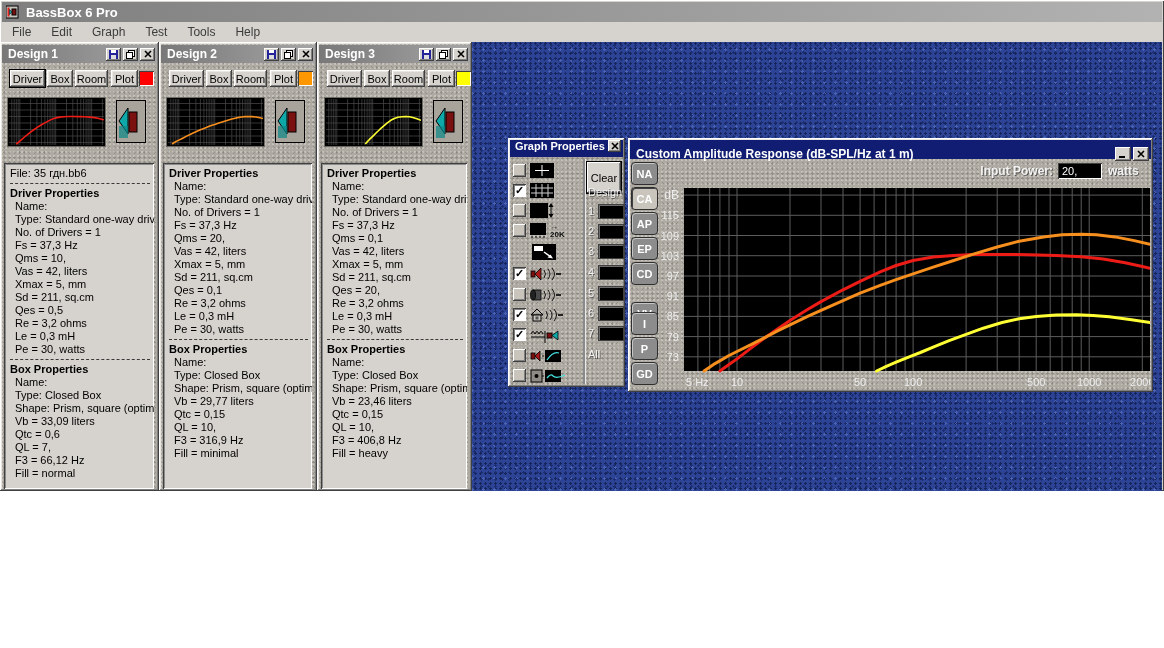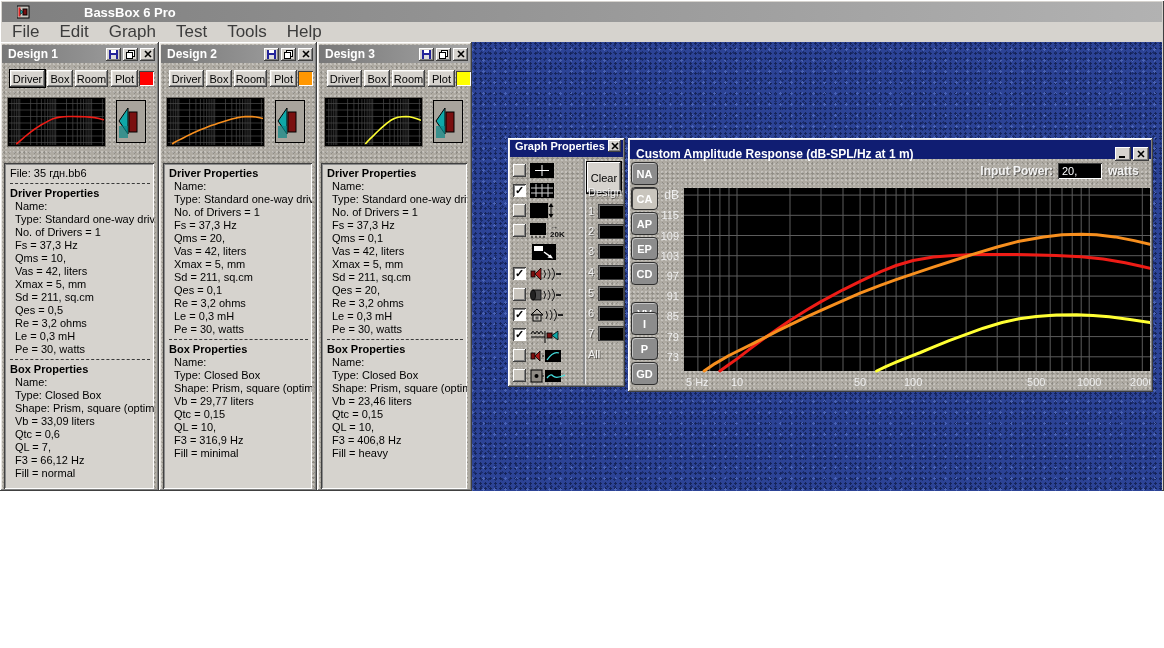--- a/index.html
+++ b/index.html
@@ -12,24 +12,24 @@
     background-image: radial-gradient(rgba(255,255,255,.28) 1px, transparent 1.2px),
                       radial-gradient(rgba(40,40,40,.22) 1px, transparent 1.2px);
     background-size:4px 4px,5px 5px; background-position:0 0,2px 3px; }
   .tex-blue { background-color:#2c4396;
     background-image: radial-gradient(#1b2d6e 1px, transparent 1.3px),
                       radial-gradient(#4a63b5 1px, transparent 1.2px),
                       radial-gradient(#152459 1px, transparent 1.3px);
     background-size:7px 7px,11px 11px,5px 5px; background-position:0 0,3px 2px,1px 4px; }
   
   .main-titlebar { position:absolute; left:2px; top:2px; right:2px; height:20px;
-    background:linear-gradient(to right,#7f7f7f,#b2b2b2); display:flex; align-items:center; padding-left:15px;gap:47px; }
+    background:linear-gradient(to right,#7f7f7f,#b2b2b2); display:flex; align-items:center; padding-left:4px; }
   .main-title { color:#fff; font-weight:bold; font-size:13px; margin-left:5px; }
   .menubar { position:absolute; left:2px; top:22px; right:2px; height:20px; background:#d6d3ce; display:flex; align-items:center; }
-  .menu-item { font-size:17px; color:#3c3c3c; padding:2px 10px; }
+  .menu-item { font-size:12px; color:#3c3c3c; padding:2px 10px; }
   .client { position:absolute; left:2px; top:42px; right:2px; bottom:0; }
   
   .win-titlebar-text { color:#fff; font-weight:bold; font-size:12px; }
   .tb-btn { width:15px; height:13px; background:#d6d3ce; display:flex; align-items:center; justify-content:center;
     box-shadow: inset -1px -1px #404040, inset 1px 1px #fff, inset -2px -2px #808080; }
   
   .design { position:absolute; top:42px; height:449px; }
   .design-titlebar { position:absolute; left:2px; top:3px; right:2px; height:18px;
     background:linear-gradient(to right,#787878,#a5a5a5); display:flex; align-items:center; padding:0 2px 0 6px; }
   .design-titlebar .win-titlebar-text { flex:1; }

